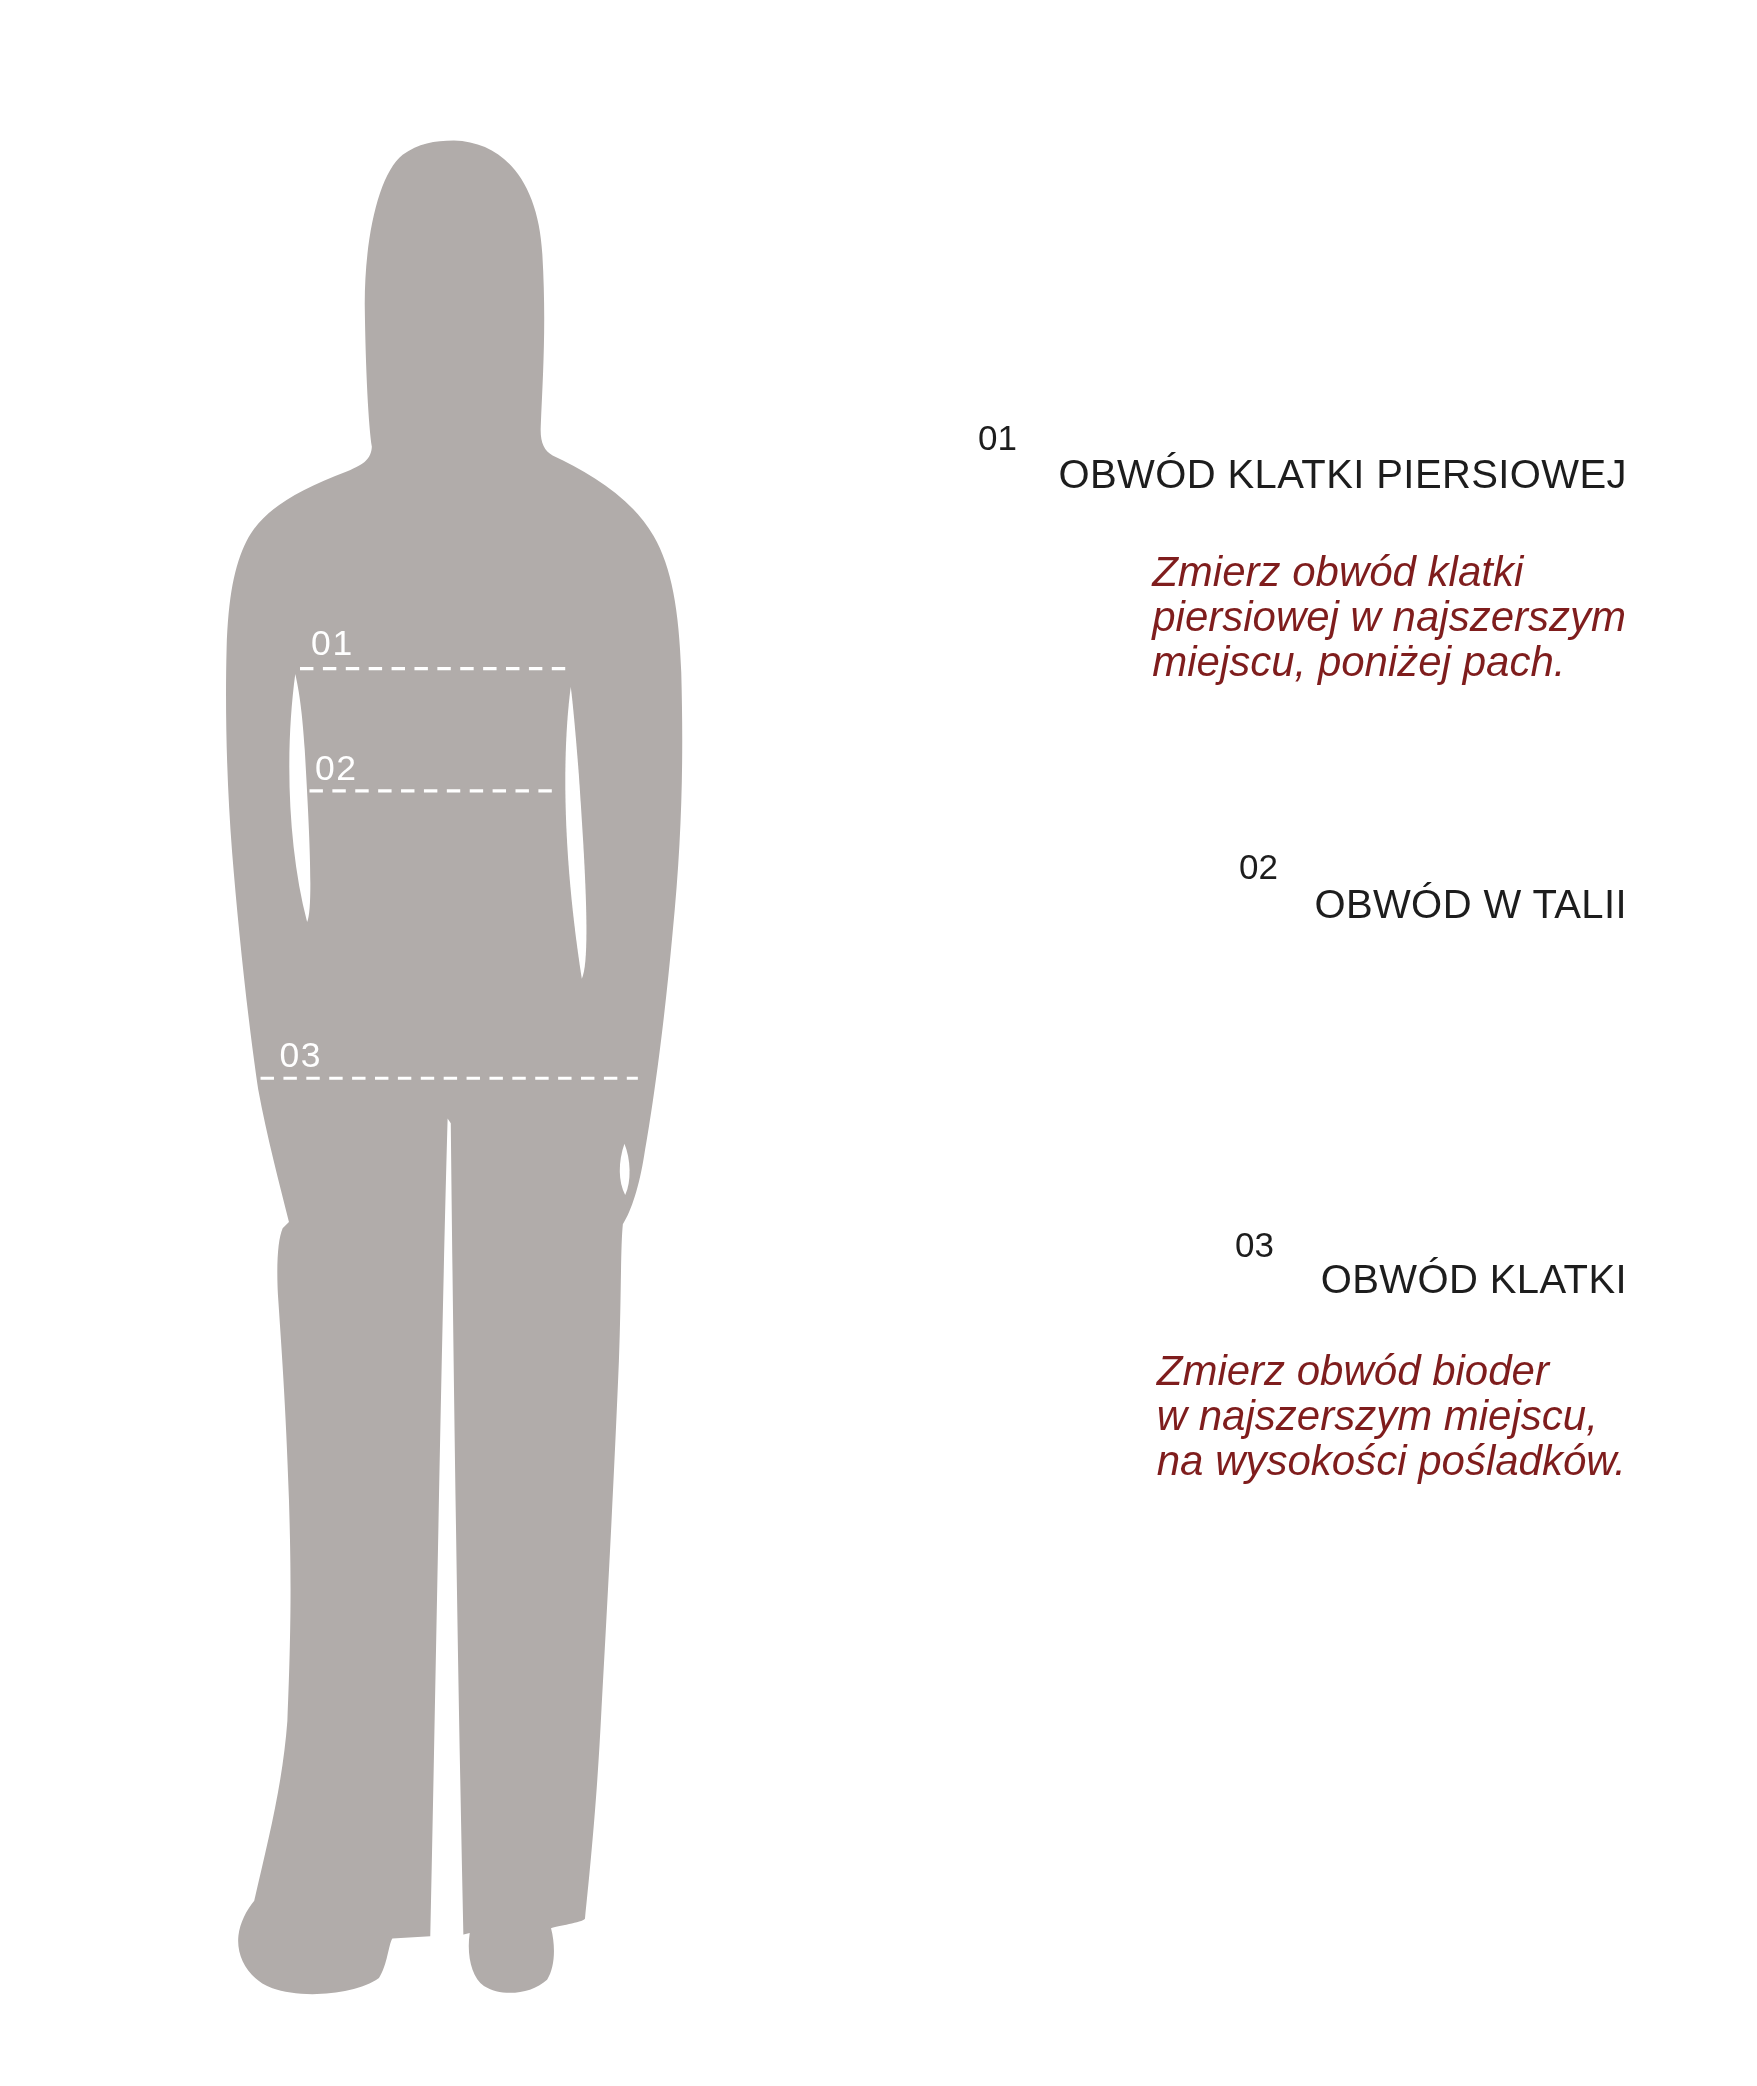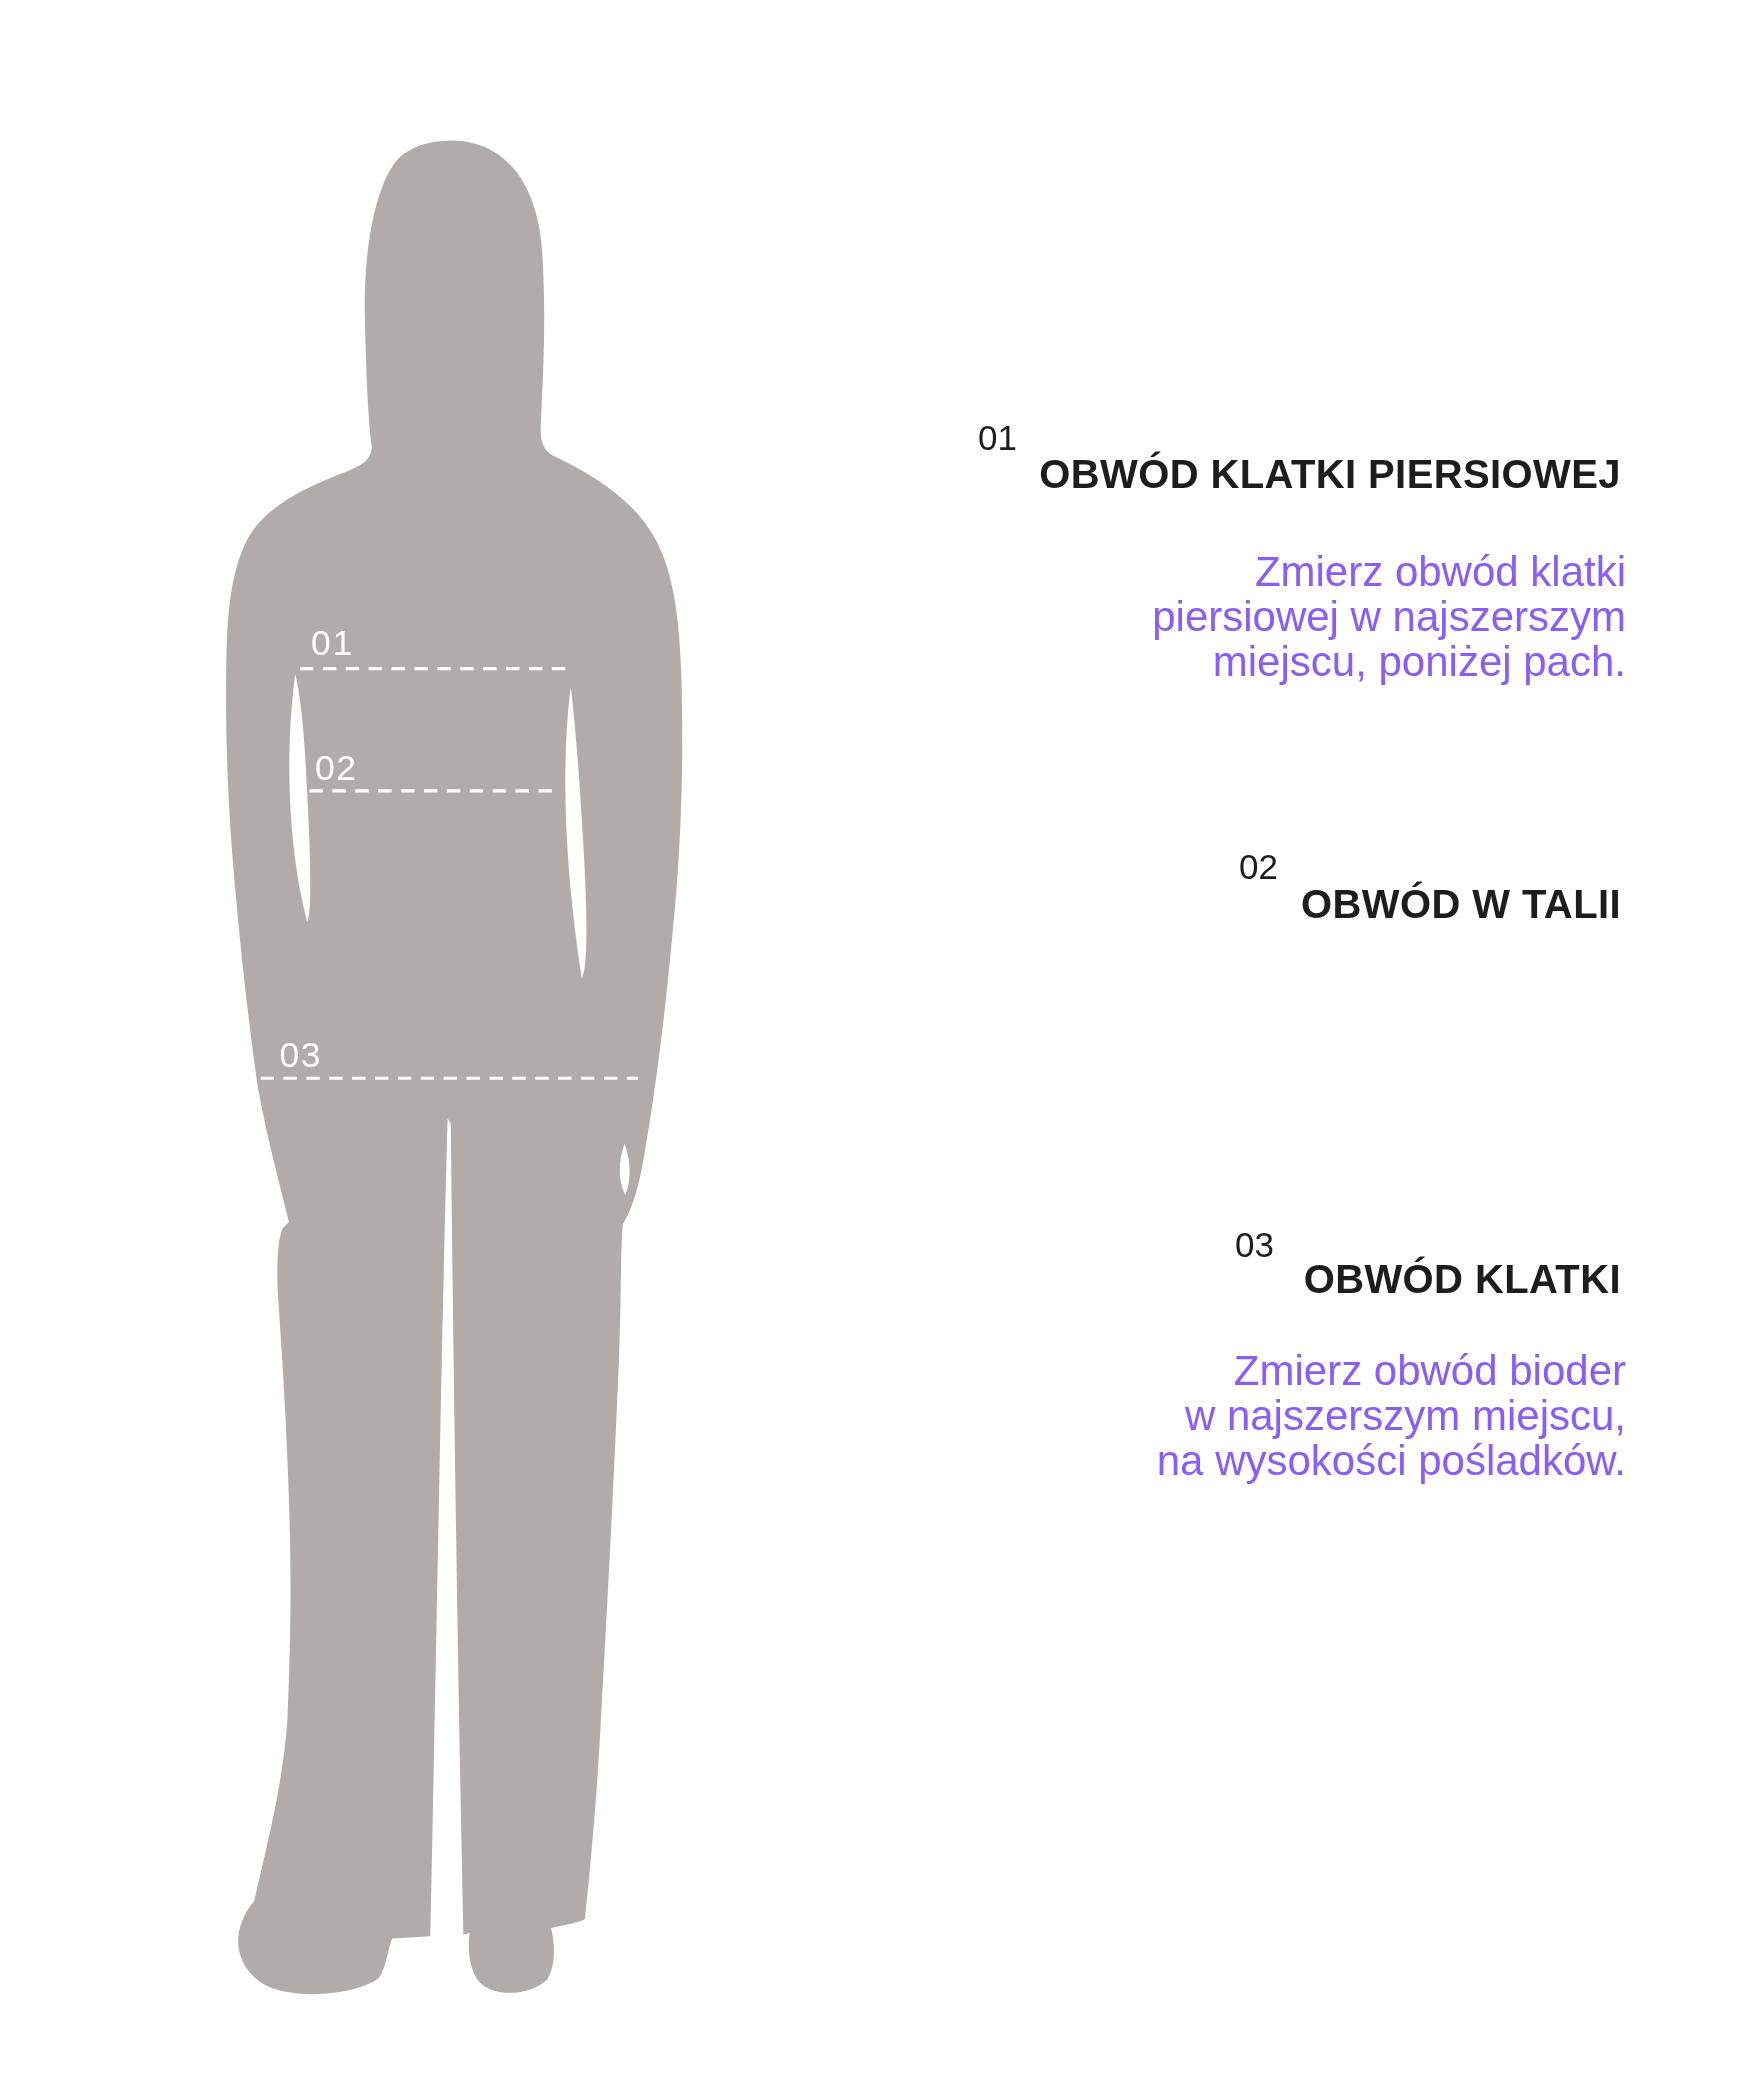--- a/index.html
+++ b/index.html
@@ -9,26 +9,26 @@
   }
   .figure-svg{position:absolute;left:0;top:0;}
   .page-title{
     position:absolute;right:131px;top:212px;
     font-size:51px;font-weight:700;letter-spacing:0.8px;color:#1b1b1b;white-space:nowrap;
   }
   .sec-num{
     position:absolute;font-size:35px;font-weight:400;color:#1d1d1d;white-space:nowrap;
   }
   .sec-head{
-    position:absolute;right:136px;font-size:40px;font-weight:700;letter-spacing:0.4px;
+    position:absolute;right:130px;font-size:40px;font-weight:400;letter-spacing:0.4px;
     color:#1d1d1d;white-space:nowrap;line-height:1.1;
   }
   .sec-body{
     position:absolute;right:131px;font-size:42px;font-weight:400;line-height:45px;
-    color:#8b5cf6;text-align:right;white-space:pre-line;
+    color:#7f1d1d;text-align:left;white-space:pre-line;font-style:italic;
   }
   .fig-label{font-size:45px;font-weight:400;letter-spacing:2px;}
 </style>
 </head>
 <body>
 
 <div class="canvas">
 
   <svg class="figure-svg" width="750" height="2087" viewBox="0 0 950 2644" aria-hidden="true">
 

